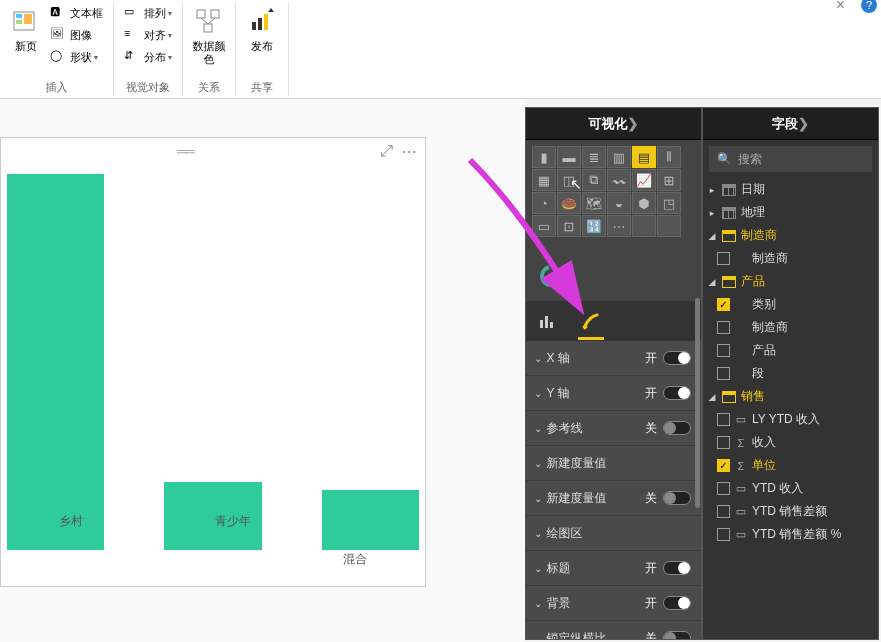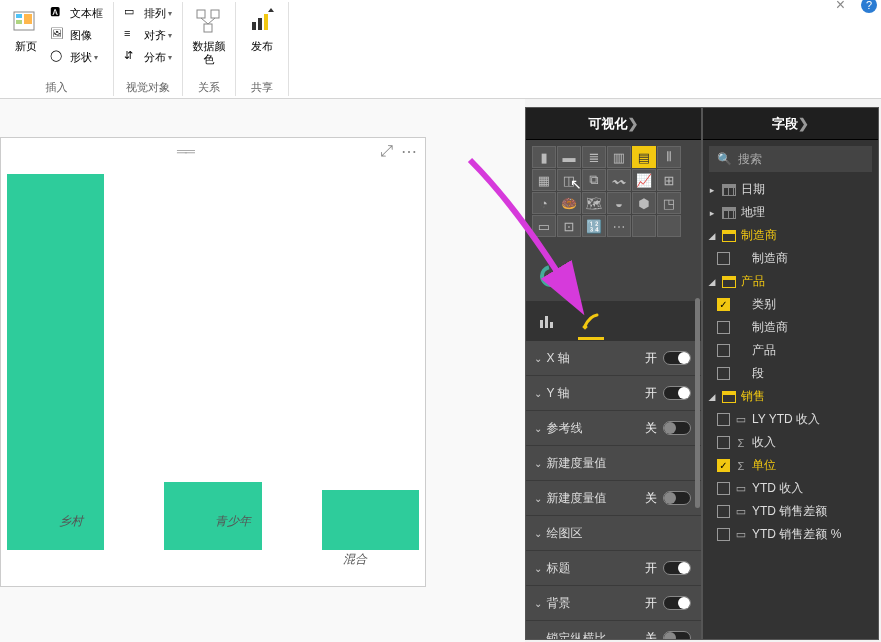--- a/index.html
+++ b/index.html
@@ -20,21 +20,21 @@
 
 
 .canvas-area { position: absolute; top: 99px; left: 0; right: 356px; bottom: 0; background: #f9f9f9; overflow: hidden; }
 .visual-container { position: absolute; top: 38px; left: 0; width: 426px; height: 450px; background: #fff; border: 1px solid #ccc; }
 .visual-header { height: 26px; display: flex; align-items: center; justify-content: space-between; padding: 0 8px; }
 .visual-grip { color: #aaa; font-size: 14px; letter-spacing: -2px; margin-left: 168px; }
 .visual-header-right { display: flex; gap: 8px; color: #888; }
 .chart-body { position: absolute; top: 36px; bottom: 36px; left: 6px; right: 6px; }
 .bars { display: flex; align-items: flex-end; height: 100%; gap: 60px; padding-left: 0px; }
 .bar { background: #2ecc9b; width: 108px; }
-.x-axis { position: absolute; bottom: 18px; left: 6px; right: 6px; display: flex; justify-content: space-between; padding: 0 10px; font-style: italic; }
+.x-axis { position: absolute; bottom: 18px; left: 6px; right: 6px; display: flex; justify-content: space-between; padding: 0 10px; }
 .x-label { font-size: 12px; color: #555; text-align: center; width: 108px; }
 .x-axis .x-label:nth-child(2){ margin-left: 20px;}
 .x-axis .x-label:nth-child(3){ margin-left: -20px; margin-top: 38px;}
 
 
 .arrow-svg { position: absolute; top: 150px; left: 460px; width: 140px; height: 170px; z-index: 50; pointer-events: none; }
 
 
 .panel { position: absolute; top: 107px; bottom: 2px; background: #333; color: #ddd; border: 1px solid #555;}
 .panel.viz { right: 179px; width: 177px; }

